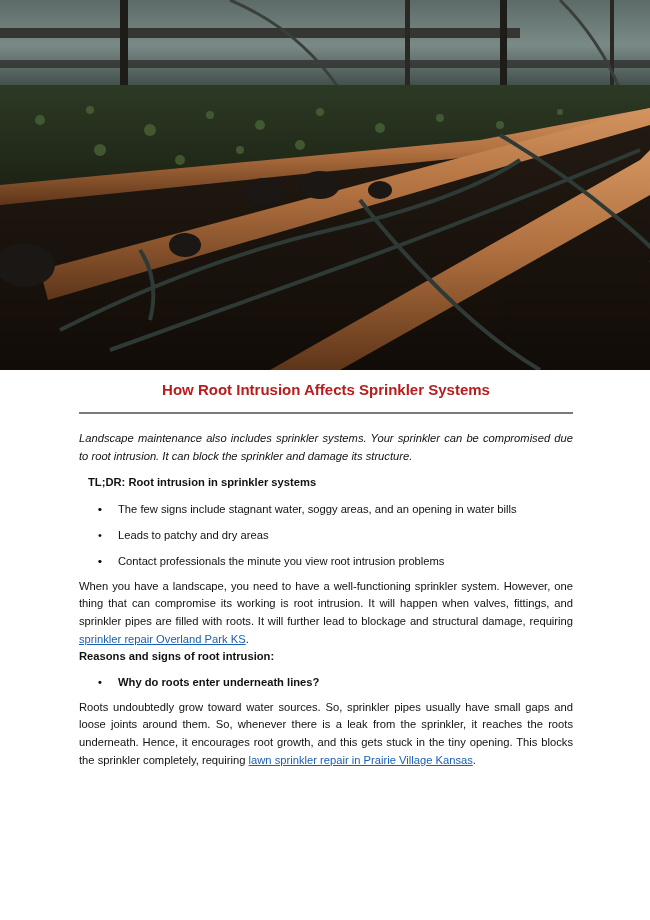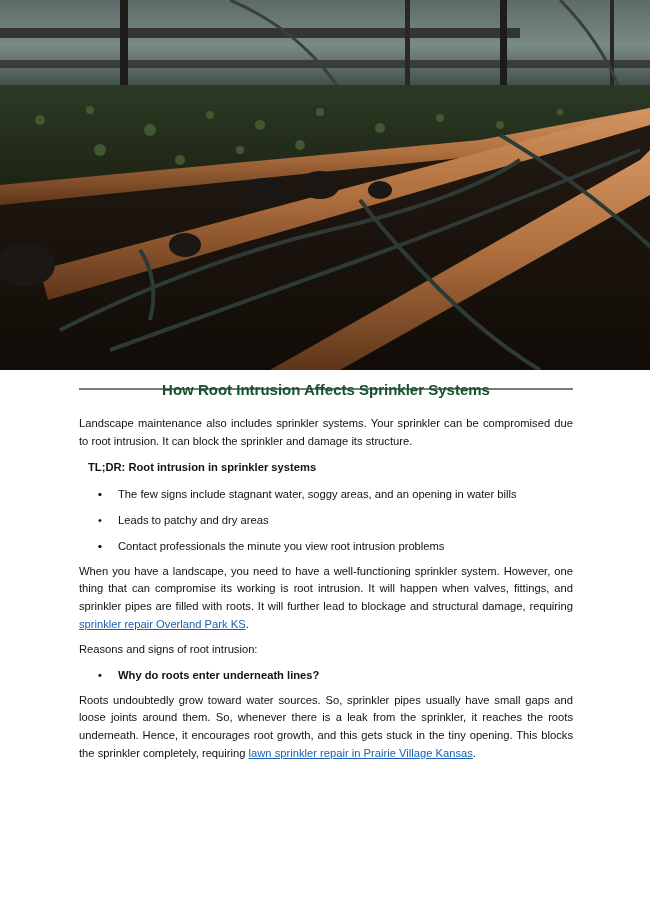--- a/index.html
+++ b/index.html
@@ -9,40 +9,40 @@
     .hero {
       position: absolute; left: 0; top: 0; width: 650px; height: 370px; overflow: hidden;
       background: linear-gradient(180deg, #4a5a58 0%, #5d6d69 12%, #3a4540 22%, #1f2a1e 35%, #1d1f14 55%, #1a140f 75%, #120d0a 100%);
     }
     .hero svg { position: absolute; left: 0; top: 0; }
 
     .content {
       position: absolute; left: 79px; top: 370px; width: 494px;
     }
     .title {
-      text-align: center; font-weight: bold; font-size: 15px; color: #14532d;
-      padding-top: 10px; height: 20px; line-height: 20px;
+      text-align: center; font-weight: bold; font-size: 15px; color: #b91c1c;
+      padding-top: 10px; height: 44px; line-height: 20px;
       border-bottom: 2px solid #7a7a7a;
       margin-left: 0; margin-right: 0;
     }
     p, .tldr, .sub {
       font-size: 11.2px; line-height: 17.6px; color: #111; text-align: justify;
     }
-    .intro { margin-top: 25px; }
+    .intro { margin-top: 16px; font-style: italic; }
     .tldr { font-weight: bold; margin-top: 9px; margin-left: 9px; }
     ul.bullets { list-style: none; margin-top: 9px; }
     ul.bullets li {
       position: relative; padding-left: 39px; font-size: 11.2px; line-height: 17px;
       margin-bottom: 9px;
     }
     ul.bullets li .dot {
       position: absolute; left: 19px; top: 0; font-size: 11px;
     }
     .para2 { margin-top: -1px; }
-    .sub { font-weight: normal; margin-top: 8px; }
+    .sub { font-weight: bold; }
     ul.bold-bullets { margin-top: 8px; }
     ul.bold-bullets li { font-weight: bold; }
     .para3 { margin-top: -1px; }
     a.link { color: #1a5fb4; text-decoration: underline; }
   </style>
 </head>
 <body>
 
 <div class="hero">
   <svg width="650" height="370" viewBox="0 0 650 370">

